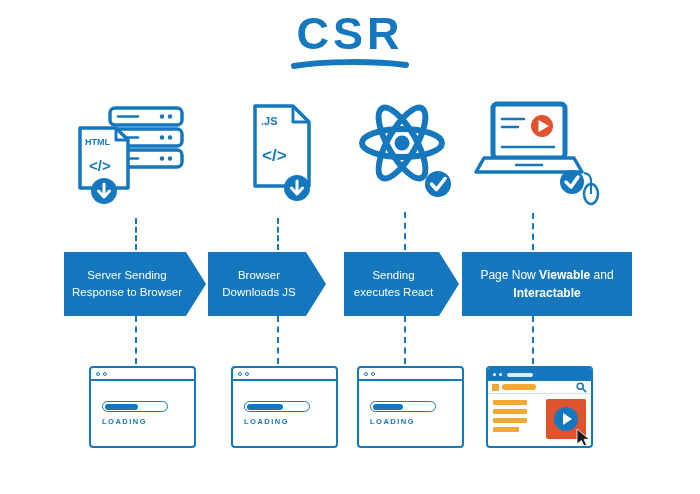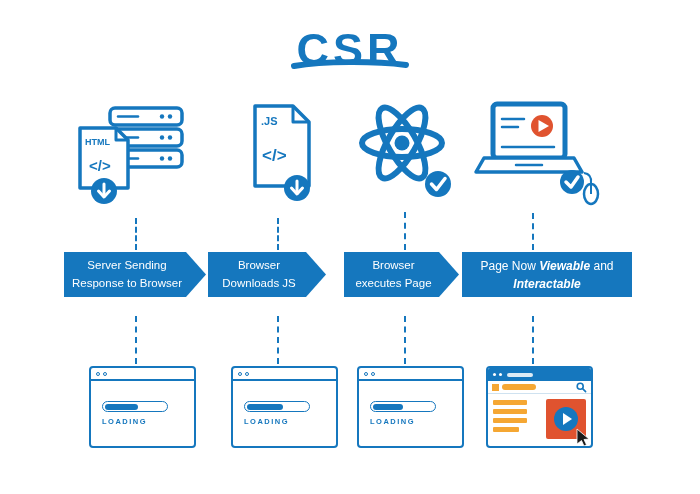--- a/index.html
+++ b/index.html
@@ -5,47 +5,47 @@
   :root { --primary:#1577be; --orange:#f5a733; --red:#e0532f; }
   * { box-sizing:border-box; }
   html,body { margin:0; padding:0; background:#fff; }
   .canvas {
     position:relative; width:700px; height:494px; background:#fff;
     font-family:"Liberation Sans", sans-serif; overflow:hidden;
   }
 
   
   .title {
-    position:absolute; top:24px; left:0; right:0; margin:0;
+    position:absolute; top:8px; left:0; right:0; margin:0;
     text-align:center; color:var(--primary);
     font-size:45px; font-weight:700; letter-spacing:4px;
   }
   .title-underline { position:absolute; left:289px; top:58px; }
 
   
   .icon { position:absolute; color:var(--primary); }
   .icon svg { width:100%; height:100%; display:block; color:var(--primary); }
   .icon text { font-family:"Liberation Sans", sans-serif; }
   .fill-red { fill:var(--red); }
 
   
   .dash { position:absolute; width:0; border-left:2px dashed var(--primary); }
 
   
   .step {
-    position:absolute; height:45px; background:var(--primary); color:#fff;
+    position:absolute; height:64px; background:var(--primary); color:#fff;
     display:flex; align-items:center; justify-content:center; text-align:center;
     font-size:11.5px; line-height:1.5;
   }
   .pointed {
     clip-path: polygon(0 0, calc(100% - 20px) 0, 100% 50%, calc(100% - 20px) 100%, 0 100%);
     padding-right:16px;
   }
   .step .step-label { display:block; padding:0 8px; }
-  .step b { font-weight:700;font-style:italic; }
+  .step b { font-weight:700; }
 
   
   .browser {
     position:absolute; width:107px; height:82px; background:#fff;
     border:2px solid var(--primary); border-radius:4px;
   }
   .browser-bar {
     height:13px; border-bottom:2px solid var(--primary);
     display:flex; align-items:center; gap:3px; padding-left:5px;
   }
@@ -205,21 +205,21 @@
   <div class="dash" style="left:404px; top:212px; height:38px;"></div>
   <div class="dash" style="left:532px; top:213px; height:37px;"></div>
 
   <div class="step pointed" style="left:64px; top:252px; width:142px;">
     <span class="step-label">Server Sending Response to Browser</span>
   </div>
   <div class="step pointed" style="left:208px; top:252px; width:118px;">
     <span class="step-label">Browser Downloads JS</span>
   </div>
   <div class="step pointed" style="left:344px; top:252px; width:115px;">
-    <span class="step-label">Browser executes Page</span>
+    <span class="step-label">Sending executes React</span>
   </div>
   <div class="step" style="left:462px; top:252px; width:170px; font-size:12px;">
     <span class="step-label" style="max-width:150px;"><span>Page Now </span><b>Viewable</b><span> and </span><b>Interactable</b></span>
   </div>
 
   <div class="dash" style="left:135px; top:316px; height:48px;"></div>
   <div class="dash" style="left:277px; top:316px; height:48px;"></div>
   <div class="dash" style="left:404px; top:316px; height:48px;"></div>
   <div class="dash" style="left:532px; top:316px; height:48px;"></div>
 

